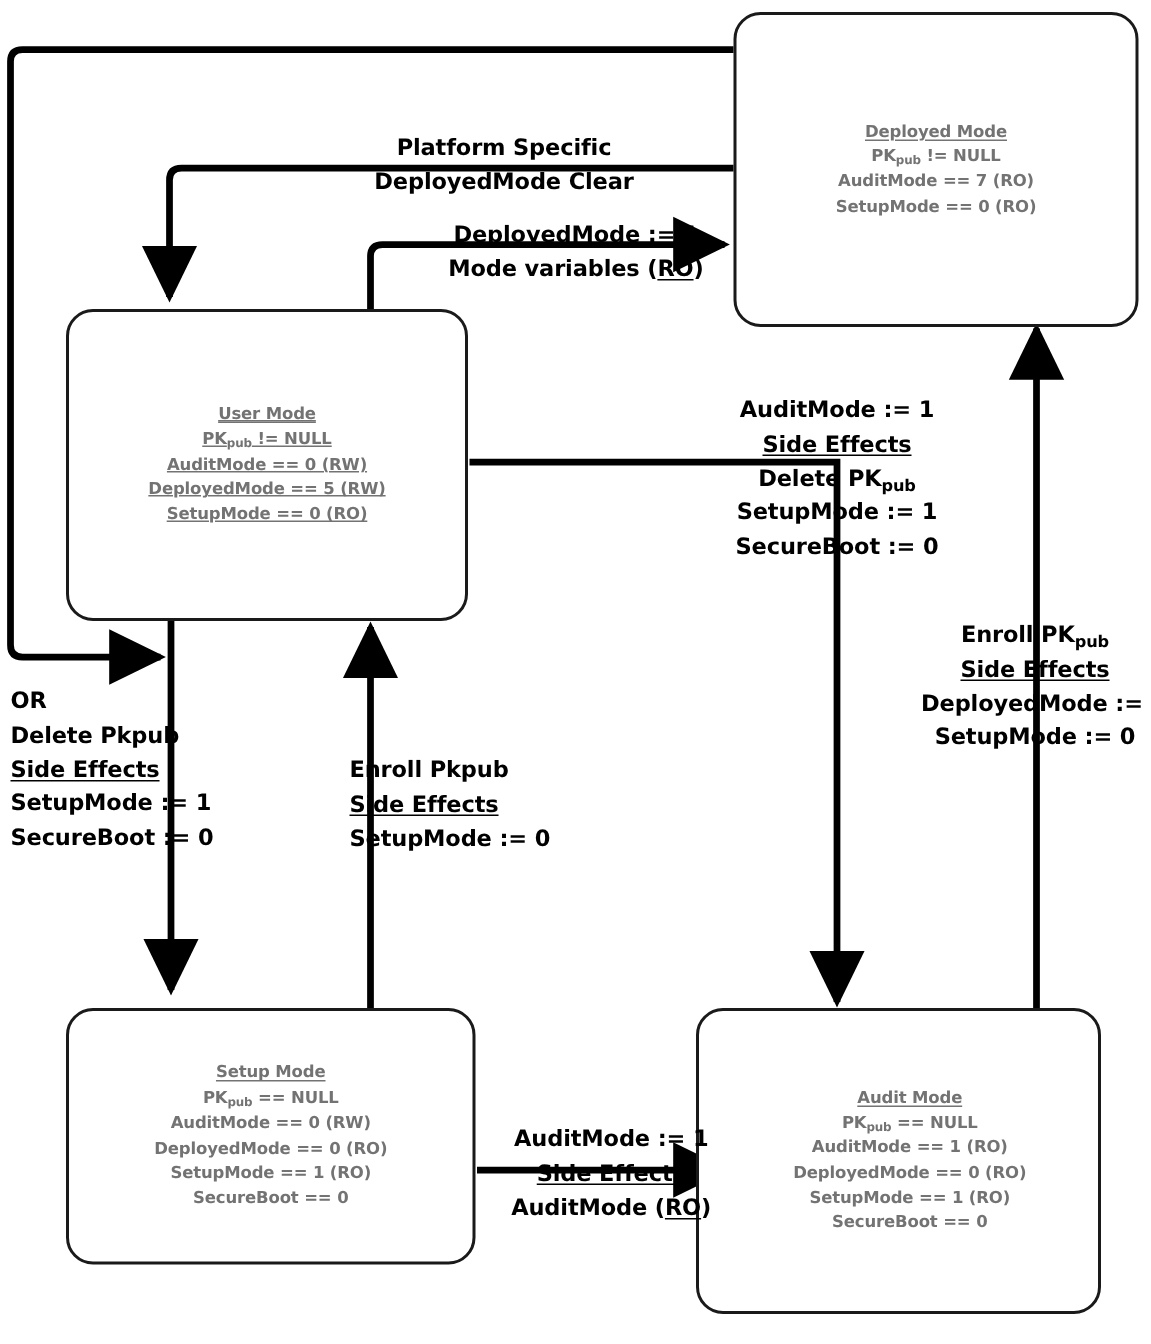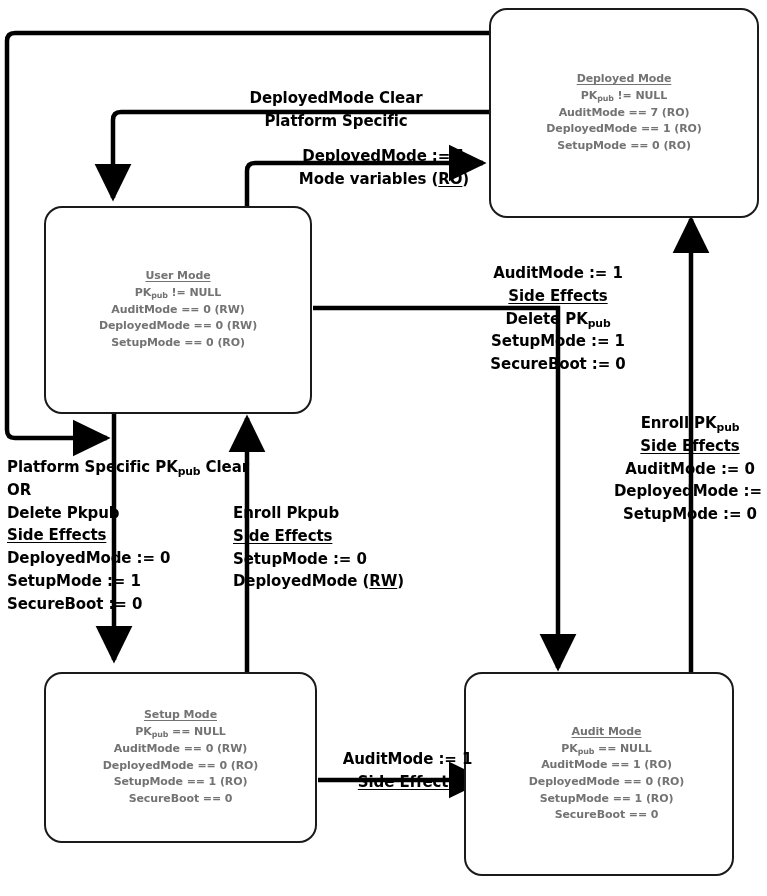--- a/index.html
+++ b/index.html
@@ -91,29 +91,28 @@
 
     <path d="M247,672 L247,418" fill="none" stroke="#000000" stroke-width="4.5" marker-end="url(#ah)"></path>
 
     <path d="M318,780 L483,780" fill="none" stroke="#000000" stroke-width="4.5" marker-end="url(#ah)"></path>
   </svg>
 
   <div class="node" style="left:489px; top:8px; width:270px; height:210px;">
     <div class="title">Deployed Mode</div>
     <div>PK<sub>pub</sub> != NULL</div>
     <div>AuditMode == 7 (RO)</div>
-    <div>DeployedMode == 1 (RO)</div>
     <div>SetupMode == 0 (RO)</div>
   </div>
 
-  <div class="node" style="left:44px; top:206px; width:268px; height:208px;">
+  <div class="node" style="left:44px; top:206px; width:268px; height:208px;text-decoration:underline;">
     <div class="title">User Mode</div>
     <div>PK<sub>pub</sub> != NULL</div>
     <div>AuditMode == 0 (RW)</div>
-    <div>DeployedMode == 0 (RW)</div>
+    <div>DeployedMode == 5 (RW)</div>
     <div>SetupMode == 0 (RO)</div>
   </div>
 
   <div class="node" style="left:44px; top:672px; width:273px; height:171px;">
     <div class="title">Setup Mode</div>
     <div>PK<sub>pub</sub> == NULL</div>
     <div>AuditMode == 0 (RW)</div>
     <div>DeployedMode == 0 (RO)</div>
     <div>SetupMode == 1 (RO)</div>
     <div>SecureBoot == 0</div>
@@ -122,60 +121,57 @@
   <div class="node" style="left:464px; top:672px; width:270px; height:204px;padding-left:15px;">
     <div class="title">Audit Mode</div>
     <div>PK<sub>pub</sub> == NULL</div>
     <div>AuditMode == 1 (RO)</div>
     <div>DeployedMode == 0 (RO)</div>
     <div>SetupMode == 1 (RO)</div>
     <div>SecureBoot == 0</div>
   </div>
 
   <div class="lbl" style="left:236px; top:87px; width:200px;">
+    <span class="row">Platform Specific</span>
     <span class="row">DeployedMode Clear</span>
-    <span class="row">Platform Specific</span>
   </div>
 
   <div class="lbl" style="left:294px; top:145px; width:180px;">
     <span class="row">DeployedMode := 1</span>
     <span class="row">Mode variables (<span class="u">RO</span>)</span>
   </div>
 
   <div class="lbl" style="left:478px; top:262px; width:160px;">
     <span class="row">AuditMode := 1</span>
     <span class="row u">Side Effects</span>
     <span class="row">Delete PK<sub>pub</sub></span>
     <span class="row">SetupMode := 1</span>
     <span class="row">SecureBoot := 0</span>
   </div>
 
   <div class="lbl" style="left:614px; top:412px; width:152px;">
     <span class="row">Enroll PK<sub>pub</sub></span>
     <span class="row u">Side Effects</span>
-    <span class="row">AuditMode := 0</span>
     <span class="row">DeployedMode := 1</span>
     <span class="row">SetupMode := 0</span>
   </div>
 
   <div class="lbl left-al" style="left:7px; top:456px; width:250px;">
-    <span class="row">Platform Specific PK<sub>pub</sub> Clear</span>
     <span class="row">OR</span>
     <span class="row">Delete Pkpub</span>
     <span class="row u">Side Effects</span>
-    <span class="row">DeployedMode := 0</span>
     <span class="row">SetupMode := 1</span>
     <span class="row">SecureBoot := 0</span>
   </div>
 
   <div class="lbl left-al" style="left:233px; top:502px; width:200px;">
     <span class="row">Enroll Pkpub</span>
     <span class="row u">Side Effects</span>
     <span class="row">SetupMode := 0</span>
-    <span class="row">DeployedMode (<span class="u">RW</span>)</span>
   </div>
 
   <div class="lbl" style="left:330px; top:748px; width:155px;">
     <span class="row">AuditMode := 1</span>
     <span class="row u">Side Effects</span>
+    <span class="row">AuditMode (<span class="u">RO</span>)</span>
   </div>
 
 </div>
 
 </body></html>

